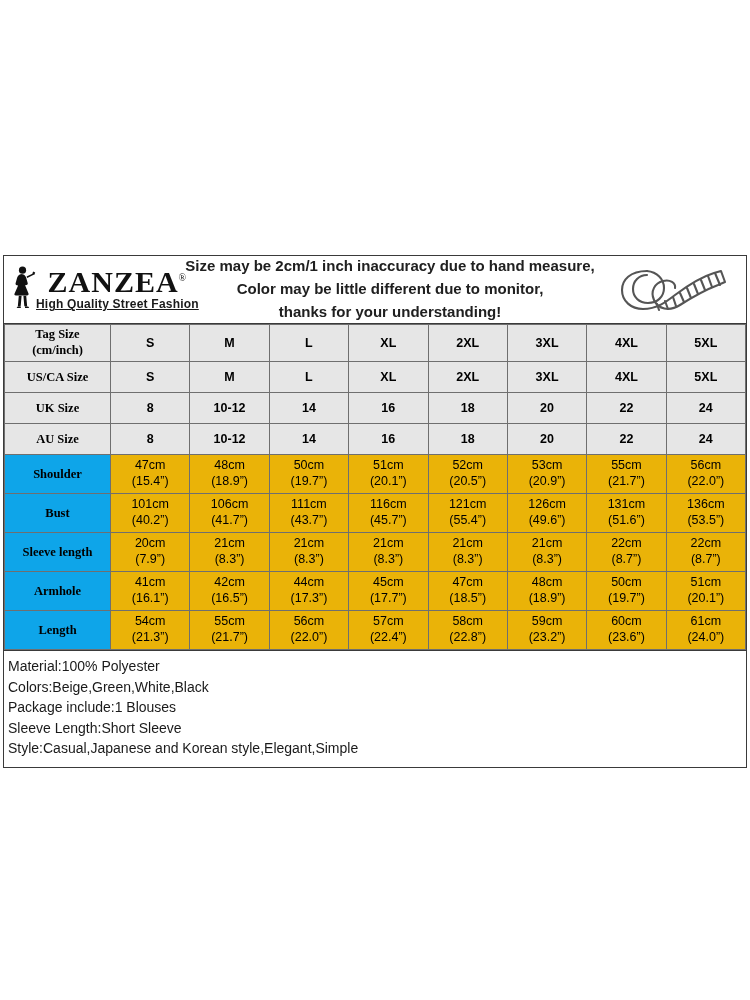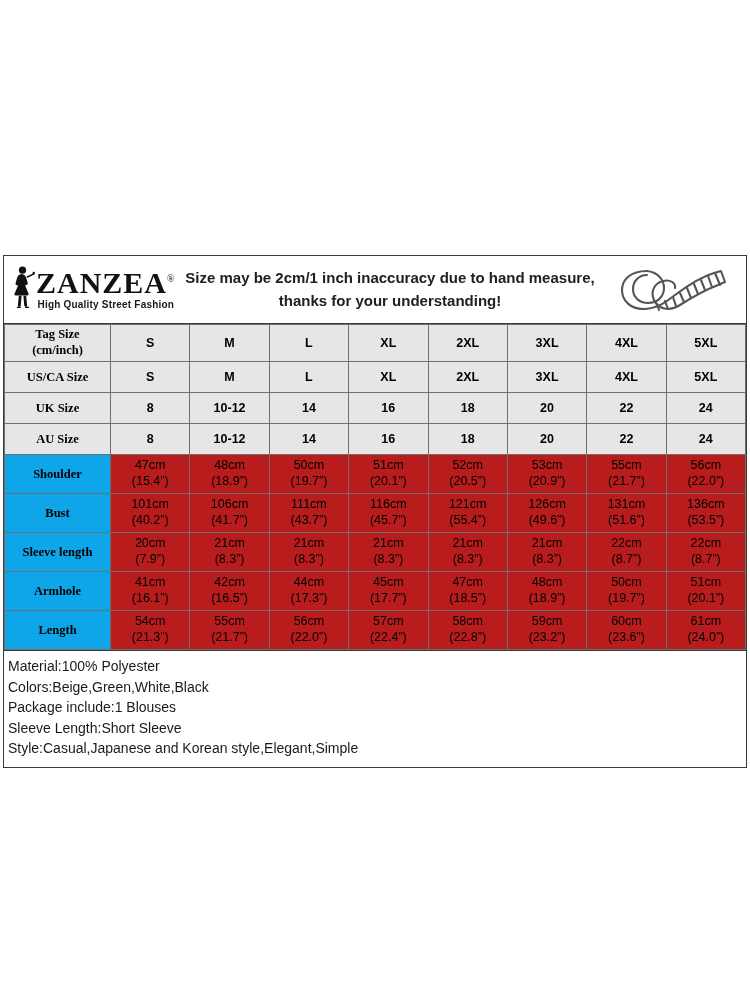--- a/index.html
+++ b/index.html
@@ -58,26 +58,27 @@
     color: #111111;
     position: relative;
     white-space: nowrap;
   }
   .logo-reg {
     font-size: 10px;
     vertical-align: super;
     font-weight: 400;
   }
   .logo-tagline {
-    font-size: 10px;
+    font-size: 12px;
     font-weight: 700;
     color: #1a1a1a;
     letter-spacing: 0.2px;
     white-space: nowrap;
     margin-top: 1px;
+    text-decoration: underline;
   }
 
   .notice {
     flex: 1 1 auto;
     text-align: center;
     font-size: 15px;
     font-weight: 700;
     color: #202020;
     line-height: 1.52;
     padding: 0 4px;
@@ -109,21 +110,21 @@
   td.label-cell {
     background: #e6e6e6;
     font-weight: 700;
     font-size: 12.8px;
     width: 105px;
     font-family: Liberation Serif, serif;
   }
   tr.head-row td { background: #e6e6e6; font-weight: 700; height: 30px; }
   tr.head-row td.label-cell { font-weight: 700; }
   tr.head-row.tall td { height: 36px; }
-  tr.meas-row td { background: #b91c1c; height: 38px; }
+  tr.meas-row td { background: #eab308; height: 38px; }
   tr.meas-row td.label-cell { background: #0ea5e9; }
   .cm-line { display: block; line-height: 1.25; }
   .in-line { display: block; line-height: 1.25; }
   .two-line { line-height: 1.22; }
 
   
   .footer {
     border-top: 1px solid #3a3a3a;
     padding: 5px 4px 8px 4px;
     background: #ffffff;
@@ -158,20 +159,21 @@
         </svg>
       </span>
       <span class="logo-text-block">
         <span class="logo-word"><span>ZANZEA</span><span class="logo-reg">®</span></span>
         <span class="logo-tagline">High Quality Street Fashion</span>
       </span>
     </div>
 
     <div class="notice">
       <div>Size may be 2cm/1 inch inaccuracy due to hand measure,</div>
+      <div>Color may be little different due to monitor,</div>
       <div>thanks for your understanding!</div>
     </div>
 
     <div class="tape-block">
       <svg width="118" height="52" viewBox="0 0 118 52" aria-hidden="true">
         <g fill="none" stroke="#555555" stroke-width="2.1" stroke-linejoin="round" stroke-linecap="round">
           <path d="M30 7 C13 7 5 16 5 26 C5 37 14 45 26 45 C40 45 49 38 58 31 C70 22 84 13 97 9 L104 7 L108 18 L101 21 C88 26 74 34 63 41 C52 48 41 45 37 36 C33 27 38 19 46 17 C53 15 59 19 58 24"></path>
           <path d="M30 7 C40 8 47 15 47 24 C47 33 40 39 31 39 C22 39 16 33 16 25 C16 17 22 11 30 11"></path>
           <path d="M98 9 L103 21"></path>
           <path d="M91 12 L95 23"></path>

